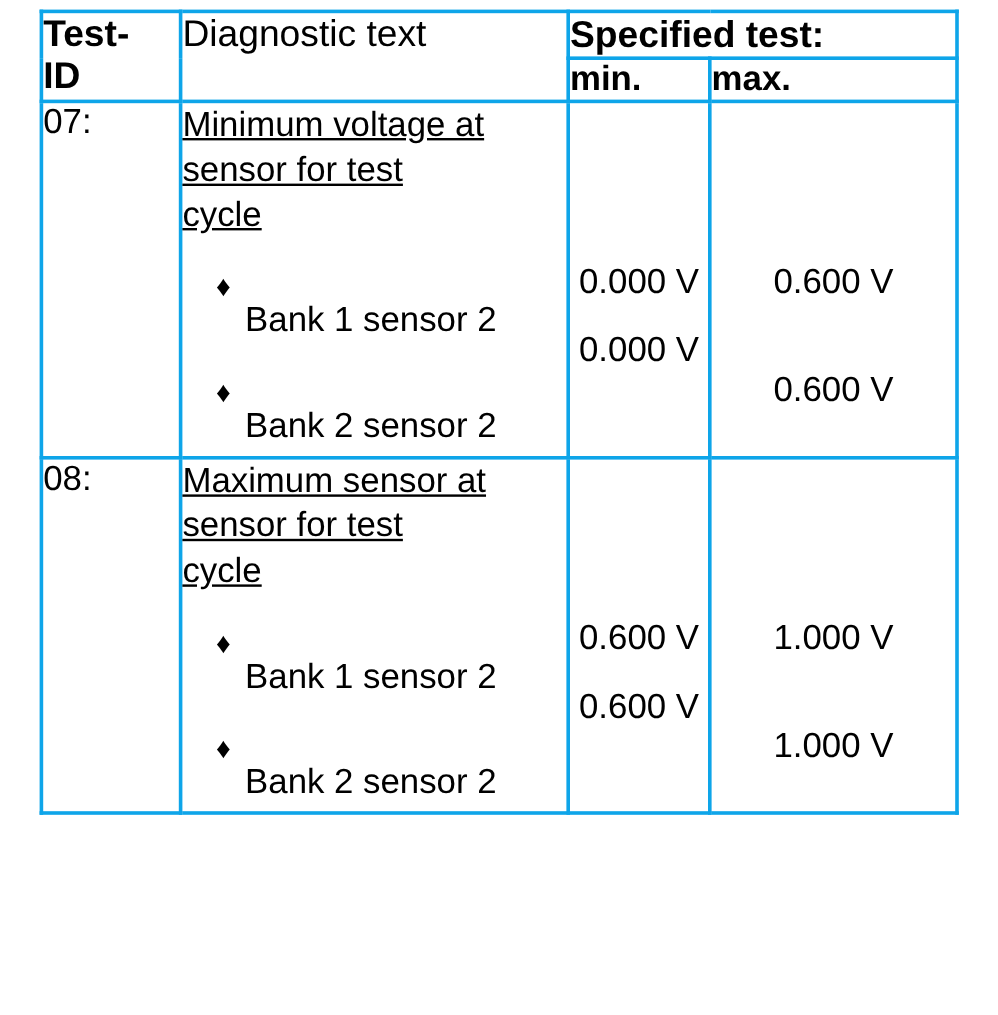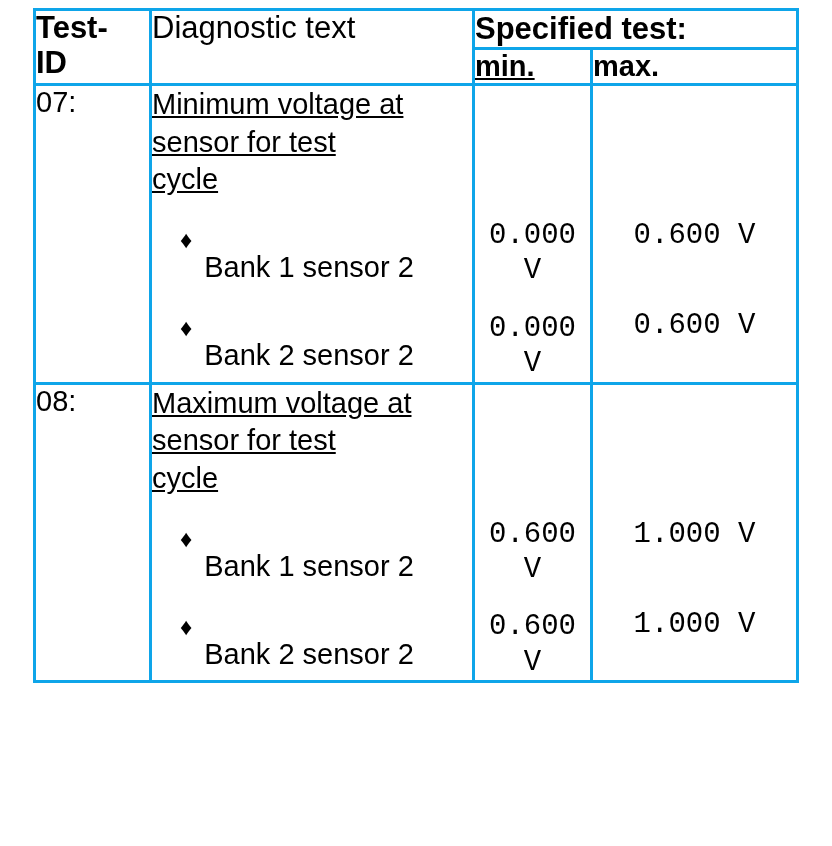--- a/index.html
+++ b/index.html
@@ -62,21 +62,21 @@
     text-align: center;
     padding: 16px 4px 8px 4px;
     border-bottom: 3px solid #000;
   }
   .subhdr {
     font-weight: bold;
     font-size: 29px;
     text-align: center;
     padding: 14px 4px 12px 4px;
   }
-  .sub-min { border-right: 3px solid #000; text-decoration: underline; }
+  .sub-min { border-right: 3px solid #000; }
 
   
   .id-cell {
     font-size: 29px;
     padding: 16px 0 0 18px;
     white-space: nowrap;
   }
   .text-cell {
     font-size: 29px;
     line-height: 1.30;
@@ -100,21 +100,20 @@
   }
   .bullet-label {
     font-size: 29px;
     line-height: 1.25;
     margin-top: 24px;
   }
   .val-cell {
     font-size: 29px;
     line-height: 1.22;
     padding: 0;
-    font-family: Liberation Mono, monospace;
   }
   .val-min {
     text-align: center;
     font-size: 29px;
     line-height: 1.22;
   }
   .val-max {
     text-align: center;
     font-size: 29px;
     line-height: 1.22;
@@ -178,21 +177,21 @@
           <div class="val-max">0.600 V</div>
           <div class="pad-mid" style="height:55px"></div>
           <div class="val-max">0.600 V</div>
         </td>
       </tr>
 
       <tr>
         <td class="id-cell">08:</td>
         <td class="text-cell">
           <div class="desc">
-            <div>Maximum voltage at</div>
+            <div>Maximum sensor at</div>
             <div>sensor for test</div>
             <div>cycle</div>
           </div>
           <div class="bullet-row">
             <span class="diamond">♦</span>
             <span class="bullet-label">Bank 1 sensor 2</span>
           </div>
           <div class="bullet-row last">
             <span class="diamond">♦</span>
             <span class="bullet-label">Bank 2 sensor 2</span>

